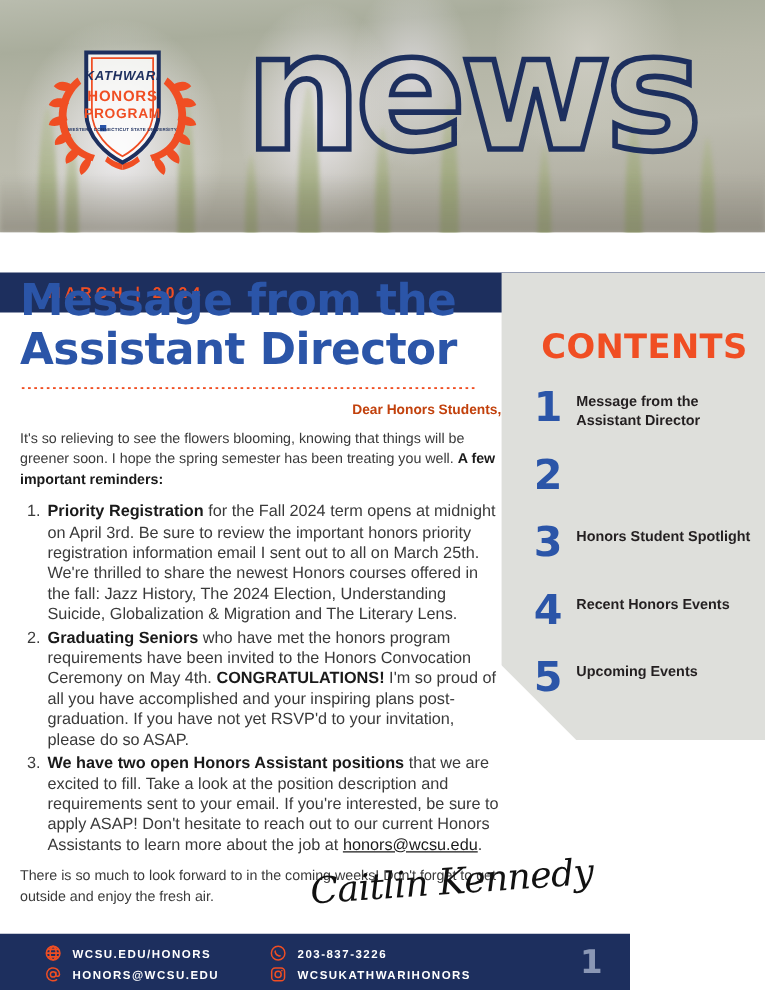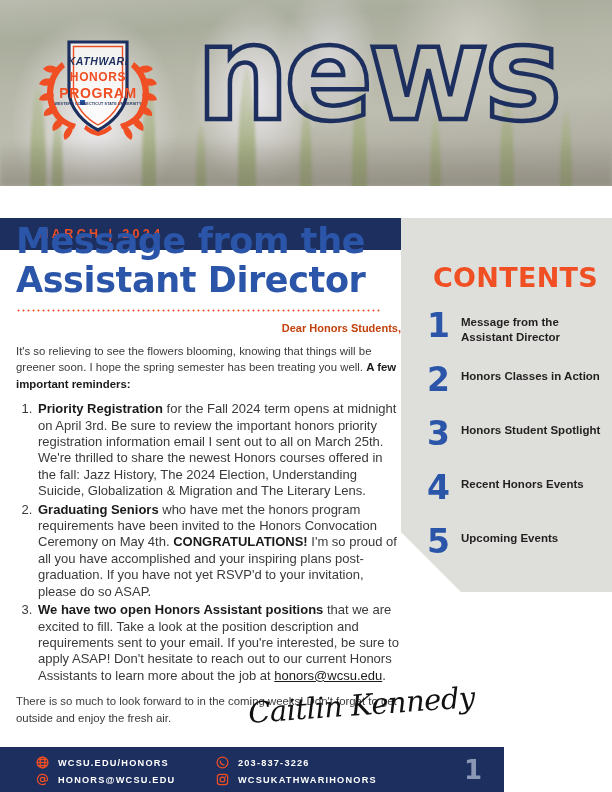--- a/index.html
+++ b/index.html
@@ -51,21 +51,21 @@
   
   .logo { position:absolute; left:28px; top:28px; width:140px; height:112px; }
   .logo svg { width:140px; height:112px; display:block; }
   .logo-txt {
     position:absolute; left:0; right:0; text-align:center;
     font-weight:700; font-family:"Liberation Sans", sans-serif;
     letter-spacing:.6px;
   }
   .lt1 { top:27px; font-size:10.5px; color:#1d2f5e;font-style:italic; }
   .lt2 { top:42px; font-size:12px; color:#f04e23; }
-  .lt3 { top:57px; font-size:14px; color:#f04e23; }
+  .lt3 { top:57px; font-size:11px; color:#f04e23; }
   .lt4 { top:74px; font-size:3.6px; color:#1d2f5e; letter-spacing:.2px; line-height:4.6px; }
 
   
   .dateband {
     position:absolute; left:0; top:186px; width:612px; height:32px;
     background:#1d2f5e;
     margin-top:32px;
   }
   .dateband span {
     position:absolute; left:38px; top:9px;
@@ -213,21 +213,20 @@
 
 <div class="sidebar">
   <div class="contents-title">CONTENTS</div>
   <div class="toc">
     <div class="toc-row">
       <div class="toc-num">1</div>
       <div class="toc-label">Message from the Assistant Director</div>
     </div>
     <div class="toc-row">
       <div class="toc-num">2</div>
-      <div class="toc-label">Honors Classes in Action</div>
     </div>
     <div class="toc-row">
       <div class="toc-num">3</div>
       <div class="toc-label">Honors Student Spotlight</div>
     </div>
     <div class="toc-row">
       <div class="toc-num">4</div>
       <div class="toc-label">Recent Honors Events</div>
     </div>
     <div class="toc-row">

